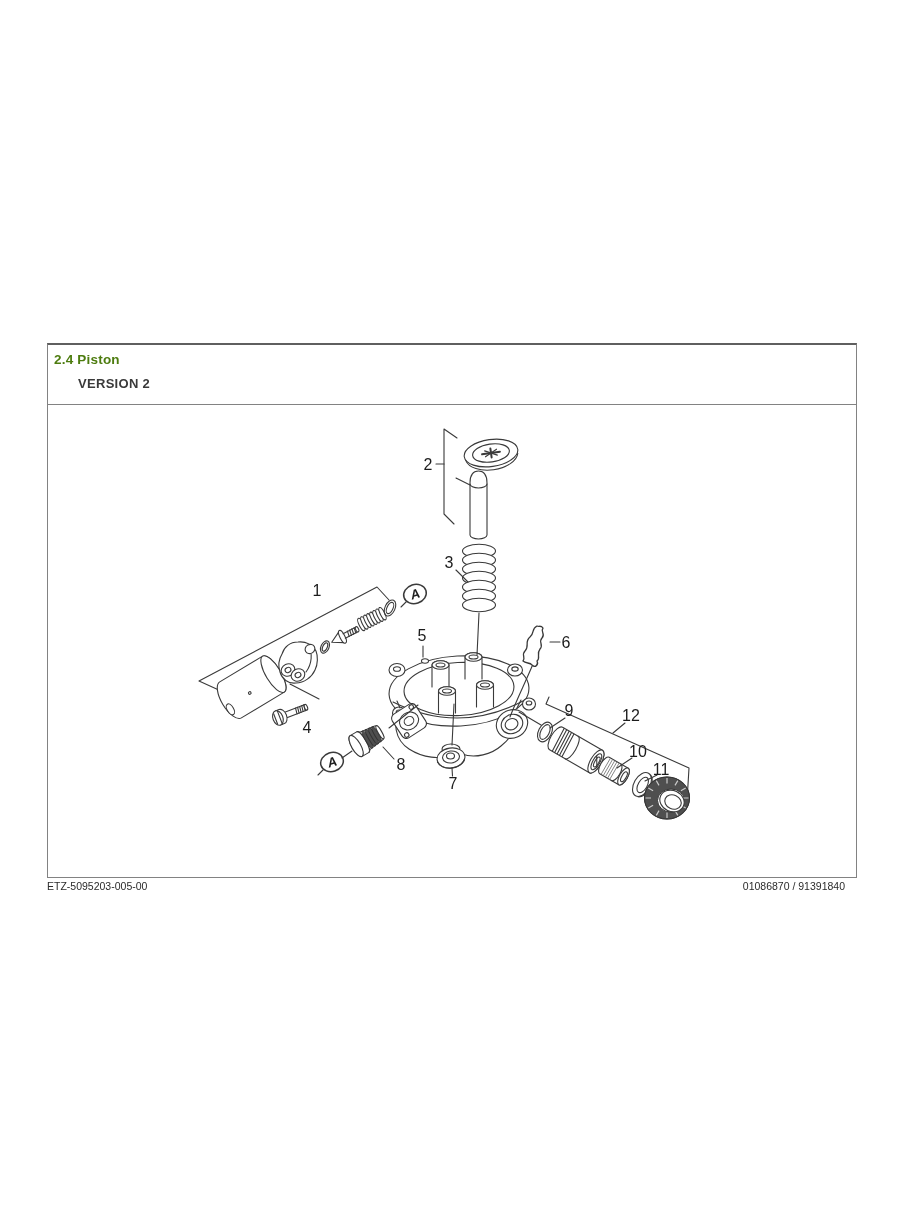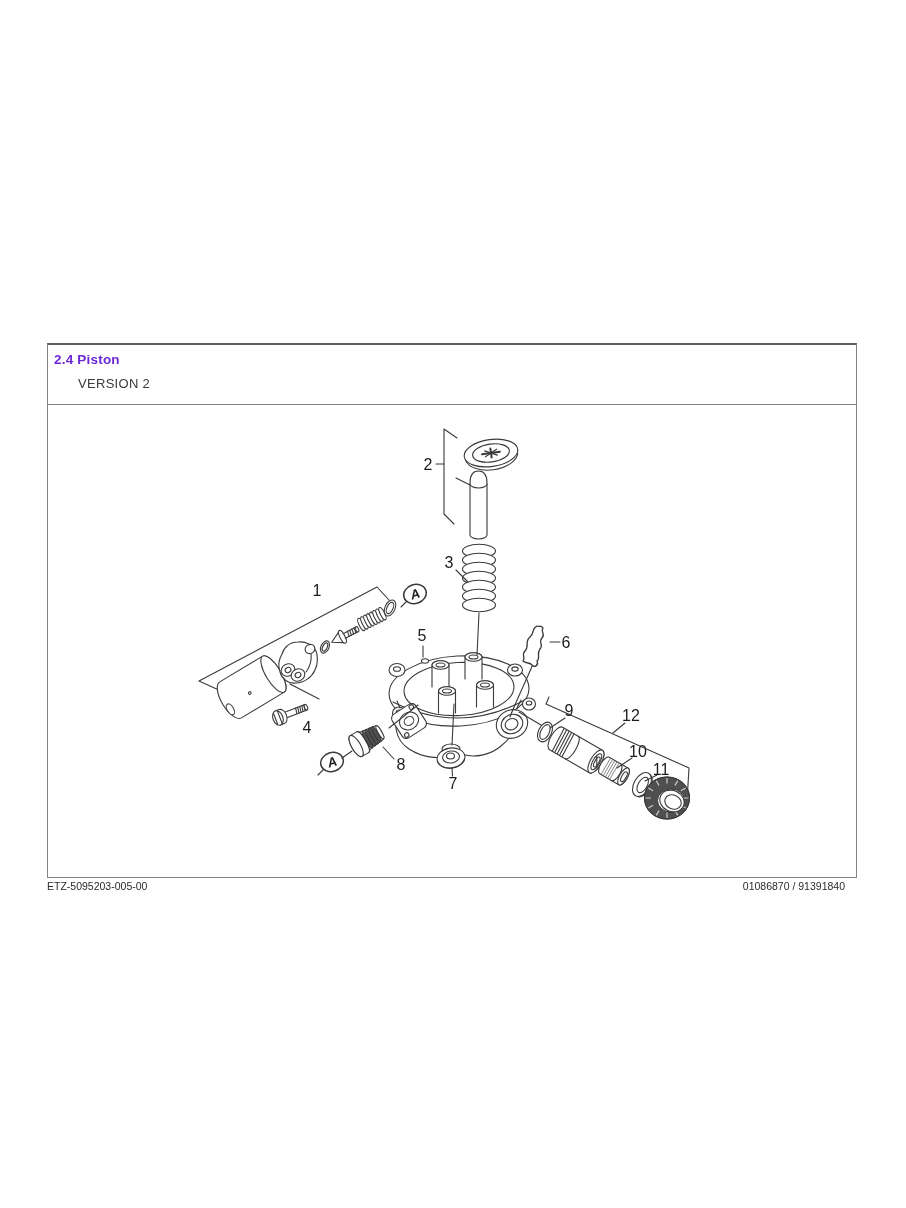--- a/index.html
+++ b/index.html
@@ -1,22 +1,22 @@
 <!DOCTYPE html>
 <html><head>
 <meta charset="utf-8">
 <style>
   html,body{margin:0;padding:0;background:#fff;}
   body{width:906px;height:1208px;position:relative;font-family:"Liberation Sans",sans-serif;color:#1c1c1c;}
   .page{position:absolute;inset:0;background:#ffffff;}
   .content-box{position:absolute;left:47px;top:343px;width:810px;height:535px;
      border:1px solid #828282;border-top:2px solid #5f5f5f;box-sizing:border-box;background:#fff;}
   .box-header{height:60px;border-bottom:1px solid #828282;box-sizing:border-box;padding:7px 0 0 6px;}
-  .section-title{margin:0;font-size:13.5px;font-weight:bold;color:#6d28d9;letter-spacing:.2px;}
-  .version-label{margin:9px 0 0 24px;font-size:13px;font-weight:normal;color:#3a3a3a;letter-spacing:.3px;}
+  .section-title{margin:0;font-size:13.5px;font-weight:bold;color:#4d7c0f;letter-spacing:.2px;}
+  .version-label{margin:9px 0 0 24px;font-size:13px;font-weight:bold;color:#3a3a3a;letter-spacing:.3px;}
   .diagram-area{position:absolute;left:0;top:60px;width:808px;height:473px;overflow:hidden;}
   .footer{position:absolute;left:47px;top:880px;width:798px;font-size:10.5px;color:#2b2b2b;}
   .footer .fl{float:left;}
   .footer .fr{float:right;}
   svg .ln{stroke:#3a3a3a;stroke-width:1.1;fill:none;stroke-linecap:round;stroke-linejoin:round;}
   svg .w{fill:#ffffff;}
   svg .d{fill:#4f4f4f;stroke:#333;}
   svg .k{stroke:#777;stroke-width:.8;}
   svg .glint{stroke:#c9c9c9;stroke-width:1.2;}
   svg text{font-family:"Liberation Sans",sans-serif;font-size:16px;fill:#1c1c1c;stroke:none;}

